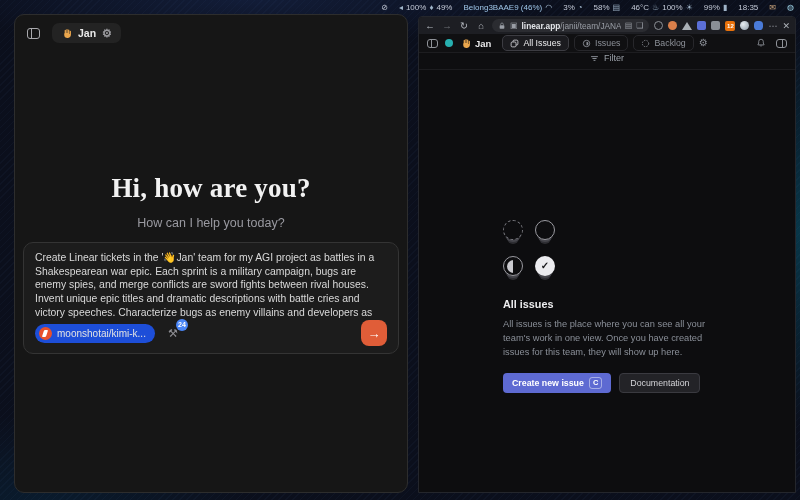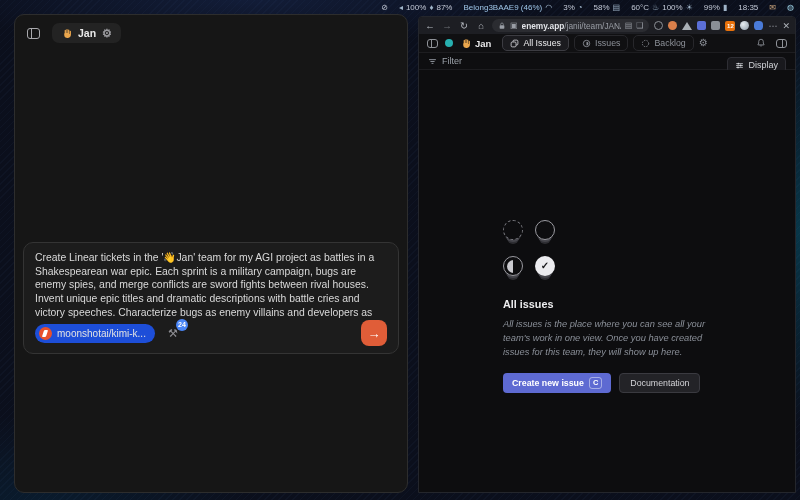--- a/index.html
+++ b/index.html
@@ -57,67 +57,67 @@
   .lin-header{height:19px;display:flex;align-items:center;gap:7px;padding:0 8px;border-bottom:1px solid #1d1d20;background:#101012;}
   .panel-ic.sm{width:11px;height:9px;border-width:1.1px;border-color:#8f9298;}
   .panel-ic.sm::before{left:2.5px;width:1.1px;background:#8f9298;}
   .team-dot{width:8px;height:8px;border-radius:50%;background:#27b0b0;flex:0 0 auto;}
   .lin-team{font-size:9.5px;color:#e8e8ea;font-weight:700;display:flex;align-items:center;gap:4px;}
   .lin-tabs{display:flex;align-items:center;gap:5px;margin-left:4px;}
   .lin-tab{display:flex;align-items:center;gap:4px;font-size:8.8px;color:#8d9199;border:1px solid #27272b;border-radius:5px;padding:2px 7px;background:transparent;}
   .lin-tab.active{color:#ececee;border-color:#3c3c42;background:#1b1b1f;}
   .lin-tab svg{flex:0 0 auto;}
   .lin-right{margin-left:auto;display:flex;align-items:center;gap:10px;color:#8d9199;}
-  .lin-filter-row{height:17px;display:flex;align-items:center;padding:0 9px;border-bottom:1px solid #1c1c1f;background:#0e0e10;}
+  .lin-filter-row{height:17px;display:flex;align-items:center;padding:0 9px;border-bottom:1px solid #1c1c1f;background:#0e0e10;flex-direction:column;}
   .filter-lab{display:flex;align-items:center;gap:5px;font-size:9px;color:#9aa0a8;}
   .display-btn{margin-left:auto;display:flex;align-items:center;gap:4px;font-size:9px;color:#d2d4d8;background:#19191d;border:1px solid #2e2e34;border-radius:4px;padding:2px 7px;margin-top:8px;}
   .lin-content{position:relative;height:424px;background:#0d0d0f;}
   .empty{position:absolute;left:50%;top:150px;transform:translateX(-50%);width:208px;}
   .state-grid{display:grid;grid-template-columns:22px 22px;grid-auto-rows:22px;column-gap:10px;row-gap:14px;}
   .coin{width:20px;height:20px;border-radius:50%;position:relative;box-shadow:0 4px 0 -2px #46464c, 0 8px 0 -4px #2e2e33;}
   .coin.backlog{border:1.6px dashed #7a7a80;}
   .coin.todo{border:1.6px solid #9a9aa0;}
   .coin.progress{border:1.6px solid #9a9aa0;}
   .coin.progress::after{content:"";position:absolute;inset:2.5px;border-radius:50%;background:linear-gradient(90deg,#c9c9ce 50%, transparent 50%);}
   .coin.done{background:#ececef;color:#141417;font-size:10px;font-weight:700;text-align:center;line-height:20px;}
   .empty h3{margin-top:20px;font-size:10.8px;font-weight:700;color:#ececee;}
-  .empty p{margin-top:8px;font-size:9.3px;line-height:1.5;color:#8a8f98;font-style:italic;}
+  .empty p{margin-top:8px;font-size:9.3px;line-height:1.5;color:#8a8f98;}
   .empty-btns{display:flex;gap:8px;margin-top:13px;}
   .btn-create{display:flex;align-items:center;gap:5px;background:#5e6ad2;color:#fff;font-size:8.8px;font-weight:600;border:none;border-radius:4px;padding:4px 9px;}
   .kbd{border:1px solid rgba(255,255,255,.45);border-radius:3px;font-size:7.5px;padding:0 3px;line-height:10px;}
   .btn-docs{background:#232327;color:#d4d4d8;font-size:8.8px;border:1px solid #3a3a40;border-radius:4px;padding:4px 10px;}
   svg.ic{display:block;}
 </style>
 </head>
 <body>
 
 <div class="statusbar">
   <span class="sb-item">
       <span>⊘</span>
     </span>
   <span class="sb-item">
       <span class="sb-ic">◂</span>
       <span>100%</span>
       <span class="sb-ic">♦</span>
-      <span>87%</span>
+      <span>49%</span>
     </span>
   <span class="sb-item sb-net">
       <span>Belong3BAAE9 (46%)</span>
       <span class="sb-ic">◠</span>
     </span>
   <span class="sb-item">
       <span>3%</span>
       <span class="sb-ic">◔</span>
     </span>
   <span class="sb-item">
       <span>58%</span>
       <span class="sb-ic">▤</span>
     </span>
   <span class="sb-item">
-      <span>60°C</span>
+      <span>46°C</span>
       <span class="sb-ic">♨</span>
       <span>100%</span>
       <span class="sb-ic">☀</span>
     </span>
   <span class="sb-item">
       <span>99%</span>
       <span class="sb-ic">▮</span>
     </span>
   <span class="sb-item">
       <span>18:35</span>
@@ -131,20 +131,24 @@
     <span class="panel-ic"></span>
     <span class="jan-pill">
       <svg class="hand" viewBox="0 0 24 24">
           <path fill="#eaa64d" d="M8 12V5.2c0-.9.6-1.5 1.4-1.5s1.4.6 1.4 1.5V11h.9V3.6c0-.9.6-1.5 1.4-1.5s1.4.6 1.4 1.5V11h.9V4.8c0-.9.6-1.5 1.4-1.5s1.4.6 1.4 1.5V13h.9V7.4c0-.8.6-1.4 1.3-1.4s1.3.6 1.3 1.4v6.8c0 4.6-2.9 7.8-7.6 7.8-4.3 0-7.1-2.9-7.1-7.3v-2.2c0-.9.6-1.5 1.4-1.5s1.5.6 1.5 1.5z"></path>
         </svg>
       <span>Jan</span>
       <span class="gear">⚙</span>
     </span>
   </div>
 
+  <div class="greeting">
+    <h1>Hi, how are you?</h1>
+    <p>How can I help you today?</p>
+  </div>
 
   <div class="composer">
     <div class="prompt">Create Linear tickets in the '👋Jan' team for my AGI project as battles in a Shakespearean war epic. Each sprint is a military campaign, bugs are enemy spies, and merge conflicts are sword fights between rival houses. Invent unique epic titles and dramatic descriptions with battle cries and victory speeches. Characterize bugs as enemy villains and developers as heroic warriors in this noble quest for AGI glory. Make tasks like model training, testing, and deployment sound like grand military campaigns with honor and valor.</div>
     <div class="composer-row">
       <span class="model-pill">
         <span class="moon-ic"></span>
         <span>moonshotai/kimi-k...</span>
       </span>
       <span class="tools">⚒<span class="tools-badge">24</span></span>
       <button class="send-btn">
@@ -159,21 +163,21 @@
     <span class="nav-ic">←</span>
     <span class="nav-ic" style="color:#6d7076;">→</span>
     <span class="nav-ic">↻</span>
     <span class="nav-ic">⌂</span>
     <span class="addr">
       <svg class="ic" width="8" height="8" viewBox="0 0 24 24">
           <rect x="5" y="10" width="14" height="10" rx="2" fill="#9a9ea6"></rect>
           <path d="M8 10V7a4 4 0 0 1 8 0v3" stroke="#9a9ea6" stroke-width="2" fill="none"></path>
         </svg>
       <span class="addr-ic">▣</span>
-      <span class="url"><span>enemy.app</span><span class="path">/janii/team/JANAPP/all</span></span>
+      <span class="url"><span>linear.app</span><span class="path">/janii/team/JANAPP/all</span></span>
       <span class="addr-ic">▤</span>
       <span class="addr-ic">❑</span>
     </span>
     <span class="exts">
       <span class="ext c" style="border:1px solid #8c9096;"></span>
       <span class="ext c" style="background:#d97f4a;"></span>
       <span class="ext" style="background:transparent;border-left:5px solid transparent;border-right:5px solid transparent;border-bottom:8px solid #aab0b6;width:0;height:0;border-radius:0;"></span>
       <span class="ext" style="background:#5b6fd8;"></span>
       <span class="ext" style="background:#8a8f96;"></span>
       <span class="ext-12">12</span>

